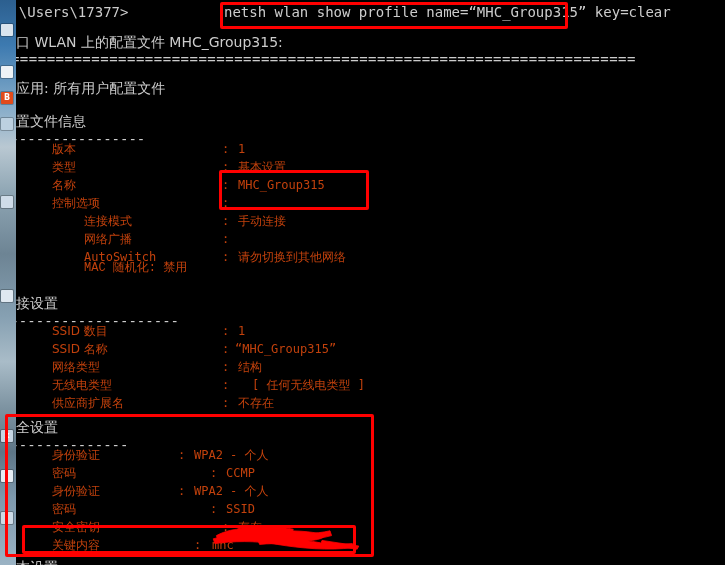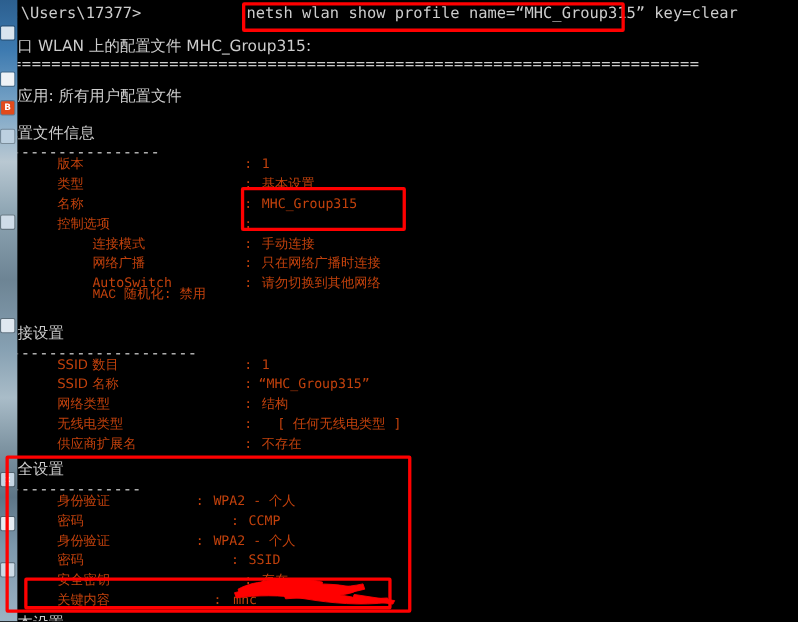--- a/index.html
+++ b/index.html
@@ -220,21 +220,20 @@
 
     <div class="kv mono" style="top:176px; left:206px;">:</div>
     <div class="kv mono" style="top:176px; left:222px;">MHC_Group315</div>
 
     <div class="kv mono" style="top:194px; left:206px;">:</div>
 
     <div class="kv mono" style="top:212px; left:206px;">:</div>
     <div class="kv k" style="top:212px; left:222px;">手动连接</div>
 
     <div class="kv mono" style="top:230px; left:206px;">:</div>
-    <div class="kv k" style="top:230px; left:222px;">只在网络广播时连接</div>
 
     <div class="kv mono" style="top:248px; left:206px;">:</div>
     <div class="kv k" style="top:248px; left:222px;">请勿切换到其他网络</div>
 
     <div class="line cjk" style="top:294px; left:-14px; font-family:'DejaVu Sans','Liberation Sans',sans-serif;">连接设置</div>
     <div class="sep" style="top:312px; left:-14px;">---------------------</div>
 
     <div class="kv" style="top:322px; left:36px; font-family:'DejaVu Sans','Liberation Sans',sans-serif;">SSID 数目</div>
     <div class="kv mono" style="top:322px; left:206px;">:</div>
     <div class="kv mono" style="top:322px; left:222px;">1</div>

